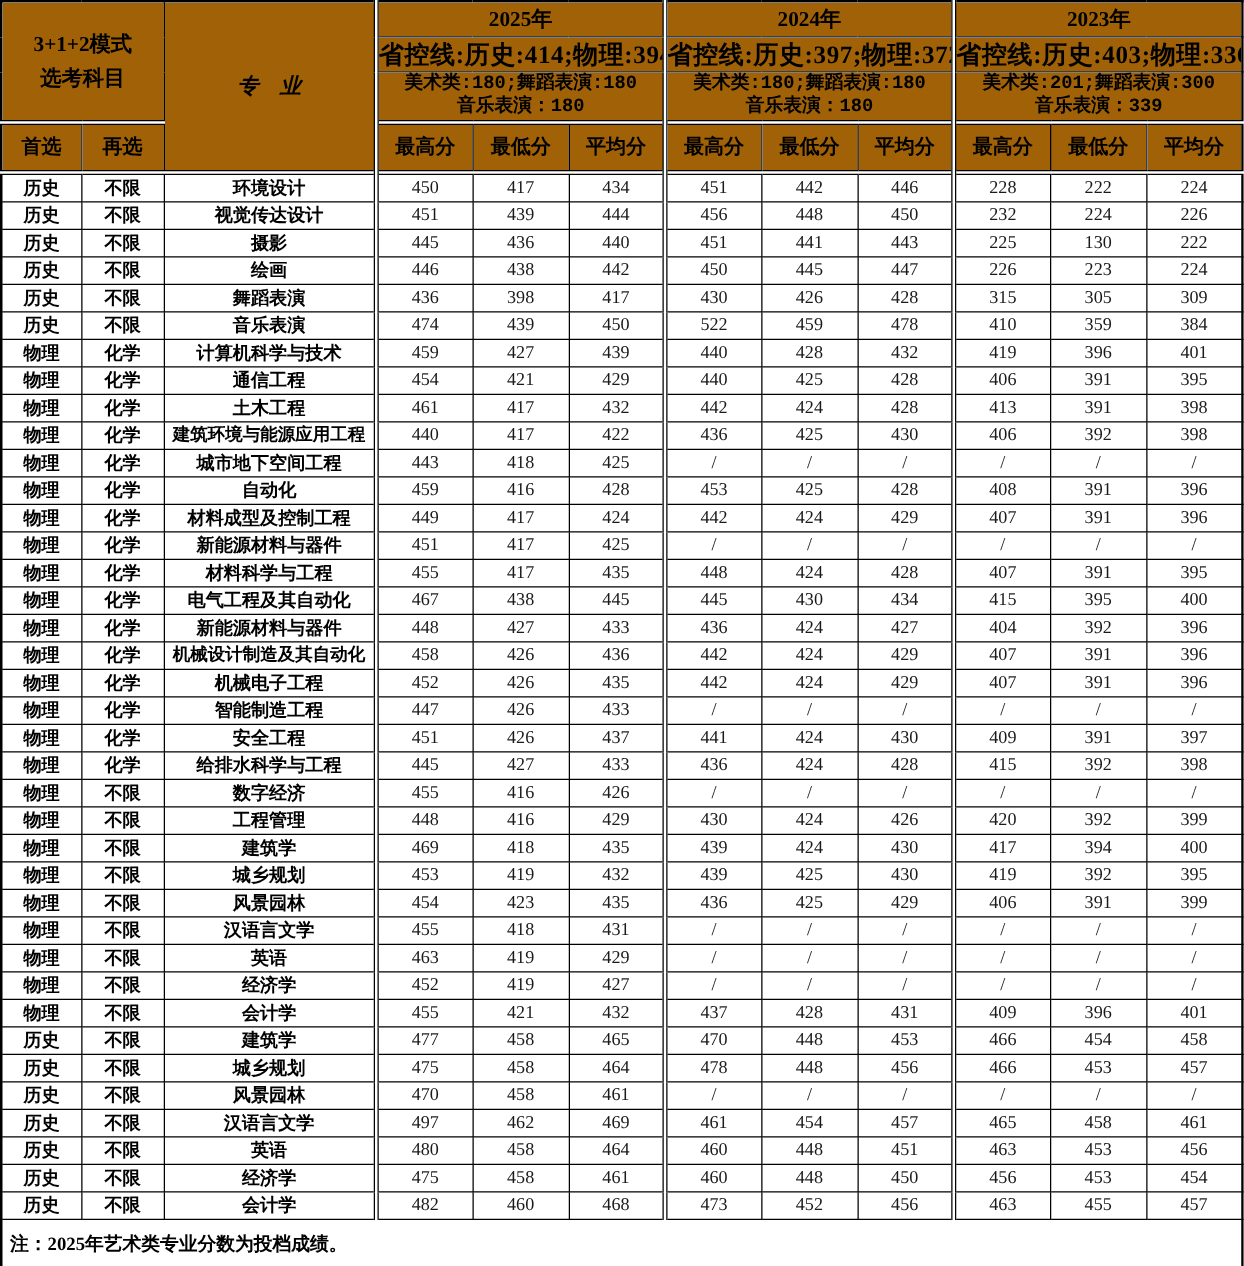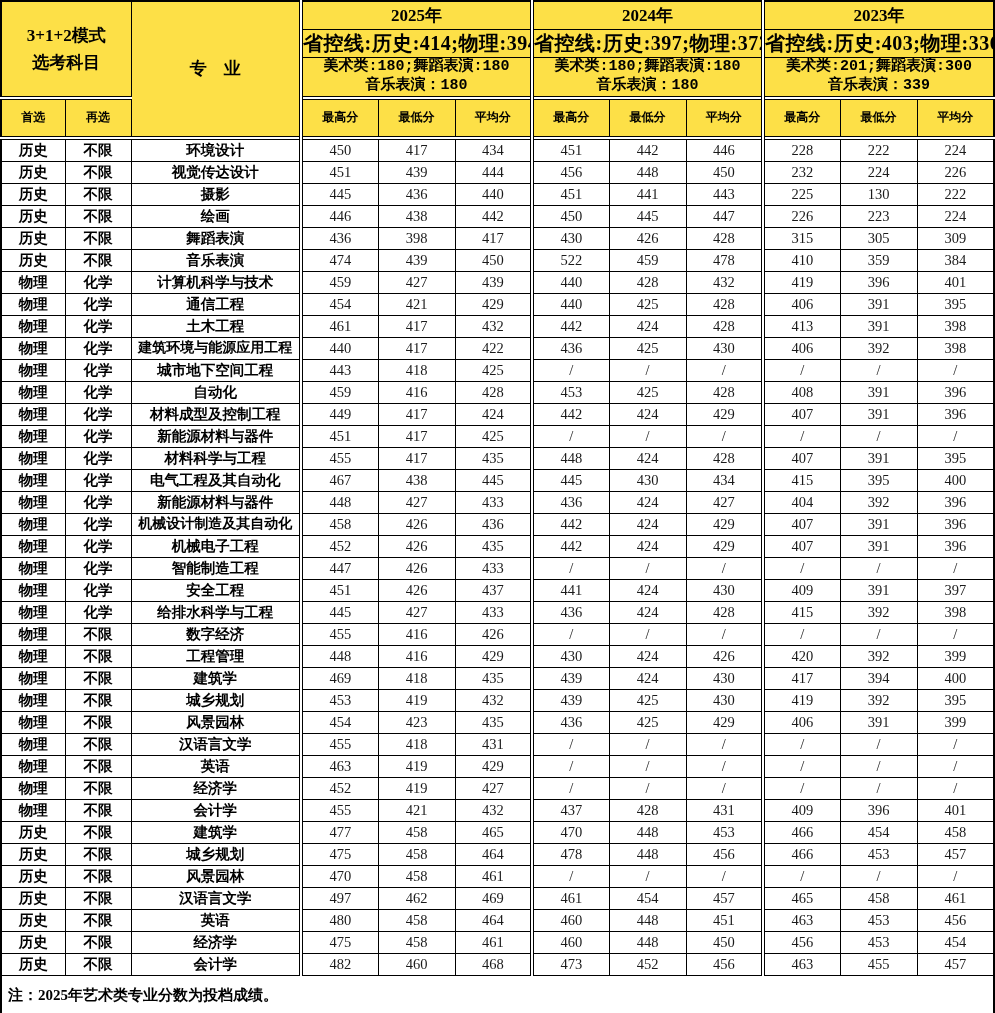--- a/index.html
+++ b/index.html
@@ -1,25 +1,25 @@
 <!DOCTYPE html>
 <html><head>
 <meta charset="utf-8">
 <style>
   html,body{margin:0;padding:0;background:#fff;}
   body{width:995px;font-family:"Liberation Serif","DejaVu Serif",serif;color:#000;}
   table{border-collapse:collapse;width:995px;table-layout:fixed;border:2px solid #000;}
   th,td{border:1px solid #000;text-align:center;vertical-align:middle;overflow:hidden;white-space:nowrap;padding:0;}
-  thead th{font-weight:bold;background:#fde047;}
+  thead th{font-weight:bold;background:#a16207;}
   .r-year th{height:27px;font-size:17px;}
   .r-ctrl th{height:27px;font-size:20px;letter-spacing:0.5px;}
   .r-art th{height:37px;font-size:15px;line-height:1.25;font-family:Liberation Mono, monospace;}
-  .r-cols th{height:36px;font-size:12px;border-top:4px double #000;margin-left:19px;}
+  .r-cols th{height:36px;font-size:16px;border-top:4px double #000;margin-left:19px;}
   .left-box{font-size:16px;line-height:1.6;}
-  .major-box{font-size:17px;font-weight:bold;}
+  .major-box{font-size:17px;font-weight:bold;font-style:italic;}
   .sep-l{border-left:4px double #000;}
   tbody td{height:21px;font-size:14.5px;color:#1a1a1a;}
   tbody td.choice, tbody td.major{font-weight:bold;color:#000;font-size:14.5px;}
   tbody td.small{font-size:14px;}
   tbody tr:first-child td{border-top:4px double #000;}
   tfoot td{height:39px;text-align:left;font-weight:bold;font-size:15px;padding-left:6px;}
 </style>
 </head>
 <body>
 

